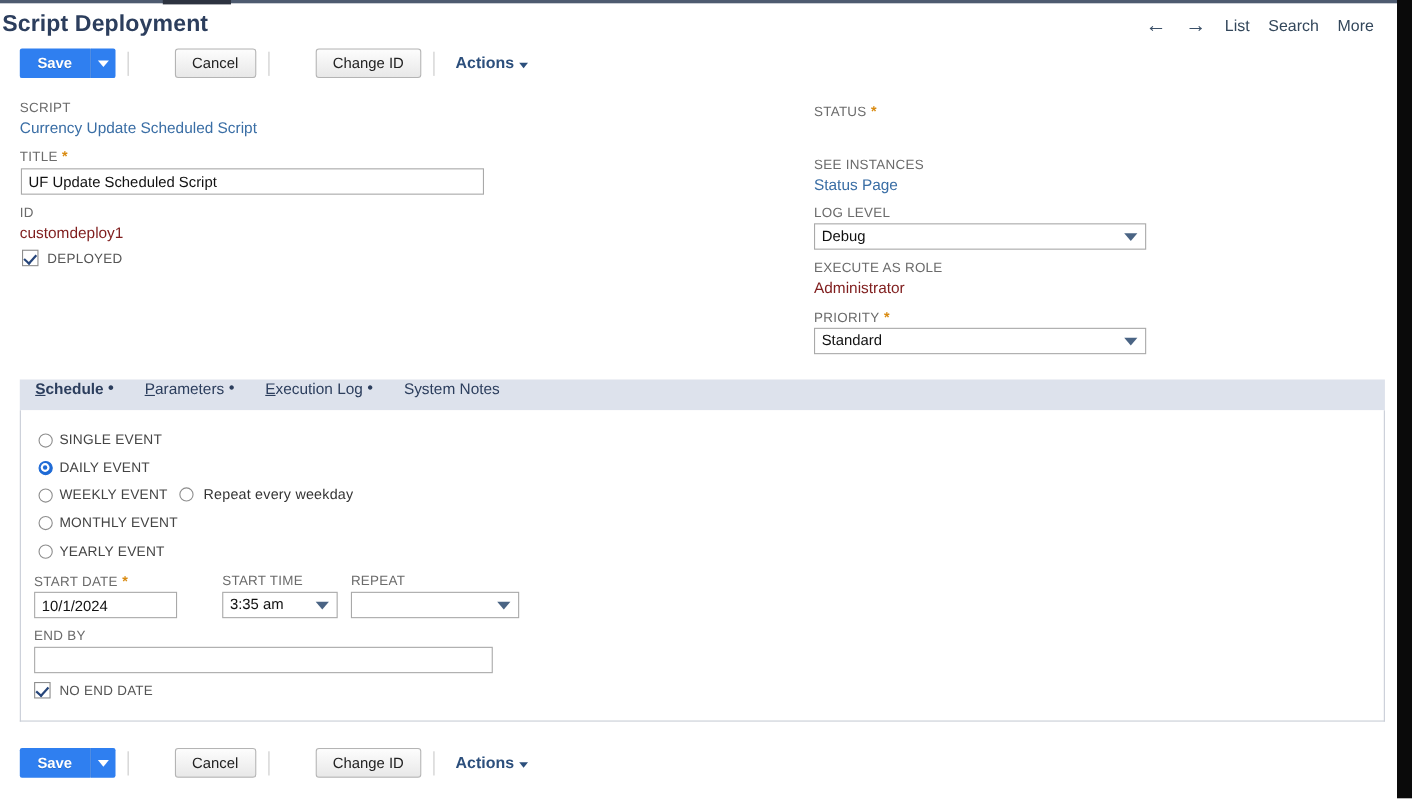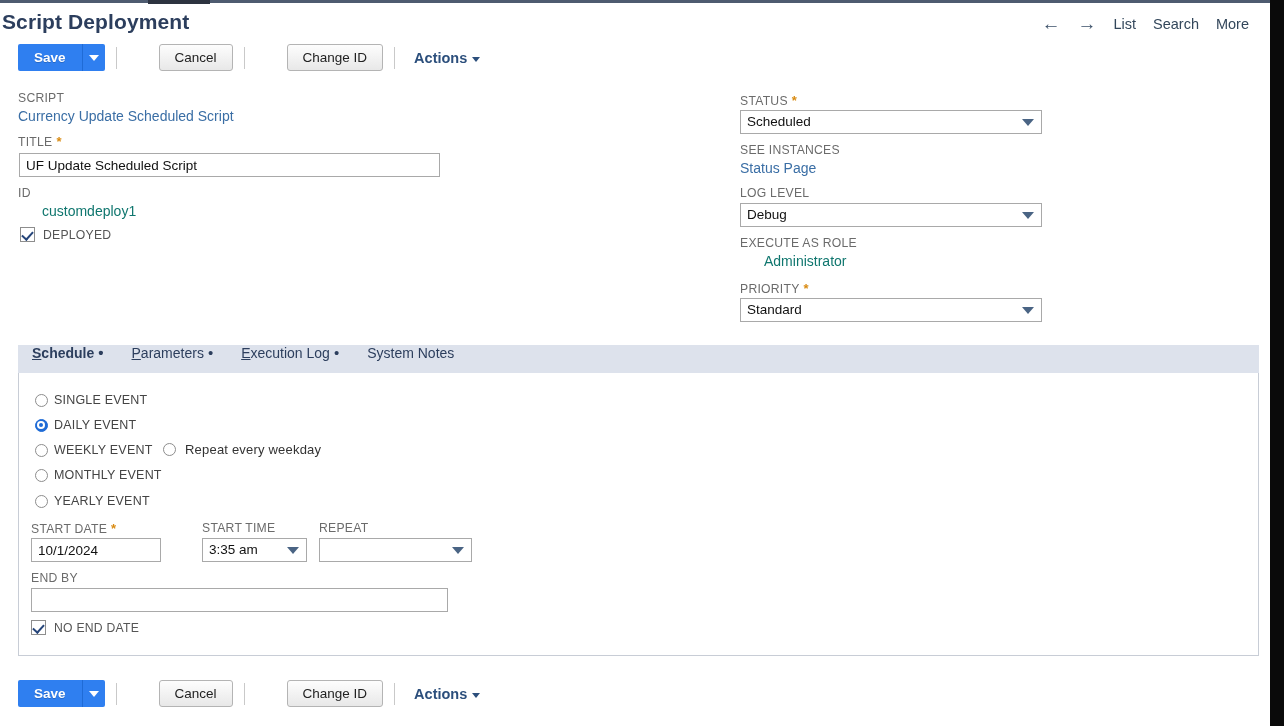--- a/index.html
+++ b/index.html
@@ -69,21 +69,21 @@
     border-top:5.5px solid #2c4f7c; display:block; margin-top:3px;
   }
 
   
   .form-label {
     font-size:12.2px; color:#6b6b6b; letter-spacing:.25px;
     text-transform:uppercase; white-space:nowrap;
   }
   .req { color:#d98b12; font-size:13px; font-weight:bold; margin-left:4px; }
   .link-val { font-size:14px; color:#3a6ea5; cursor:pointer; }
-  .static-val { font-size:14px; color:#0f766e;margin-left:24px; }
+  .static-val { font-size:14px; color:#7f1d1d; }
 
   .txt-input {
     border:1px solid #a9a9a9; background:#fff; height:24px;
     font-family:inherit; font-size:13.5px; color:#111;
     padding:0 6px; outline:none;
   }
   .sel-wrap { position:relative; display:inline-block; }
   .sel-box {
     border:1px solid #a9a9a9; background:#fff; height:24px;
     font-size:13.5px; color:#111; padding:3px 26px 0 6px;
@@ -196,24 +196,20 @@
   <div style="position:absolute;left:18px;top:203px;" class="static-val">customdeploy1</div>
 
   <div style="position:absolute;left:20px;top:227px;display:flex;align-items:center;">
     <span class="cbx checked"></span>
     <span class="cbx-label">DEPLOYED</span>
   </div>
 
   <div style="position:absolute;left:740px;top:93px;display:flex;align-items:center;">
     <span class="form-label">STATUS</span>
     <span class="req">*</span>
-  </div>
-  <div class="sel-wrap" style="position:absolute;left:740px;top:110px;width:302px;">
-    <div class="sel-box">Scheduled</div>
-    <span class="sel-arrow"></span>
   </div>
 
   <div style="position:absolute;left:740px;top:143px;" class="form-label">SEE INSTANCES</div>
   <div style="position:absolute;left:740px;top:160px;" class="link-val">Status Page</div>
 
   <div style="position:absolute;left:740px;top:186px;" class="form-label">LOG LEVEL</div>
   <div class="sel-wrap" style="position:absolute;left:740px;top:203px;width:302px;">
     <div class="sel-box">Debug</div>
     <span class="sel-arrow"></span>
   </div>

